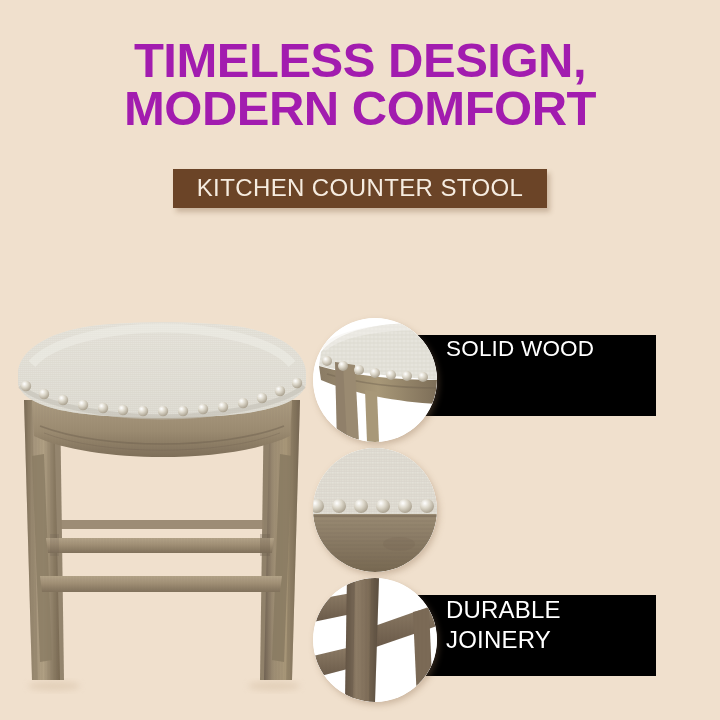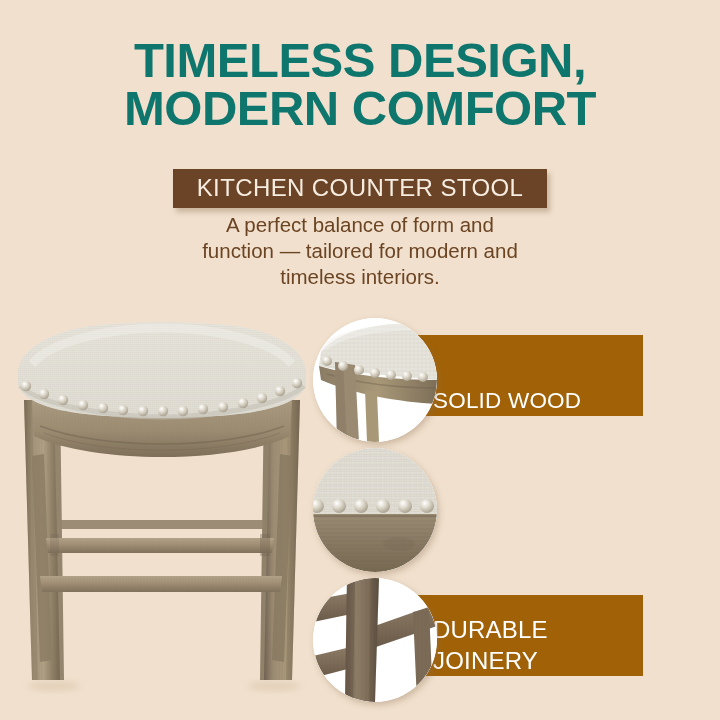--- a/index.html
+++ b/index.html
@@ -25,21 +25,21 @@
     overflow: hidden;
   }
 
   
   .headline {
     position: absolute;
     left: 0;
     right: 0;
     top: 36px;
     text-align: center;
-    color: #0f766e;
+    color: #a21caf;
     font-weight: bold;
     font-size: 49px;
     line-height: 0.98;
     letter-spacing: -0.5px;
     text-transform: uppercase;
     font-family: "Liberation Sans", sans-serif;
   }
   .headline .line2 { display: block; }
 
   .badge-wrap {
@@ -88,27 +88,27 @@
     left: 310px;
     width: 410px;
     height: 128px;
   }
   .feature.f1 { top: 316px; }
   .feature.f2 { top: 446px; }
   .feature.f3 { top: 576px; }
 
   .feature-bar {
     position: absolute;
-    left: 45px;
+    left: 58px;
     top: 19px;
     width: 288px;
     height: 81px;
-    background: #a16207;
+    background: #000000;
     display: flex;
-    align-items: flex-end;
+    align-items: flex-start;
     padding-left: 78px;
   }
   .feature-label {
     color: #ffffff;
     font-size: 22.5px;
     line-height: 1.27;
     letter-spacing: 0.2px;
     text-transform: uppercase;
   }
   .feature.f3 .feature-label { font-size: 24px; }
@@ -133,25 +133,20 @@
 
   <h1 class="headline">
     <span class="line1">Timeless Design,</span>
     <span class="line2">Modern Comfort</span>
   </h1>
 
   <div class="badge-wrap">
     <div class="badge">Kitchen Counter Stool</div>
   </div>
 
-  <p class="subtitle">
-    <span>A perfect balance of form and</span>
-    <span>function — tailored for modern and</span>
-    <span>timeless interiors.</span>
-  </p>
 
   <div class="stool-photo">
     <svg viewBox="0 0 320 410" xmlns="http://www.w3.org/2000/svg" aria-hidden="true">
       <defs>
         <linearGradient id="woodLeg" x1="0" y1="0" x2="1" y2="0">
           <stop offset="0%" stop-color="#7d6e58"></stop>
           <stop offset="22%" stop-color="#a3937a"></stop>
           <stop offset="55%" stop-color="#b0a084"></stop>
           <stop offset="80%" stop-color="#8d7e66"></stop>
           <stop offset="100%" stop-color="#776851"></stop>

